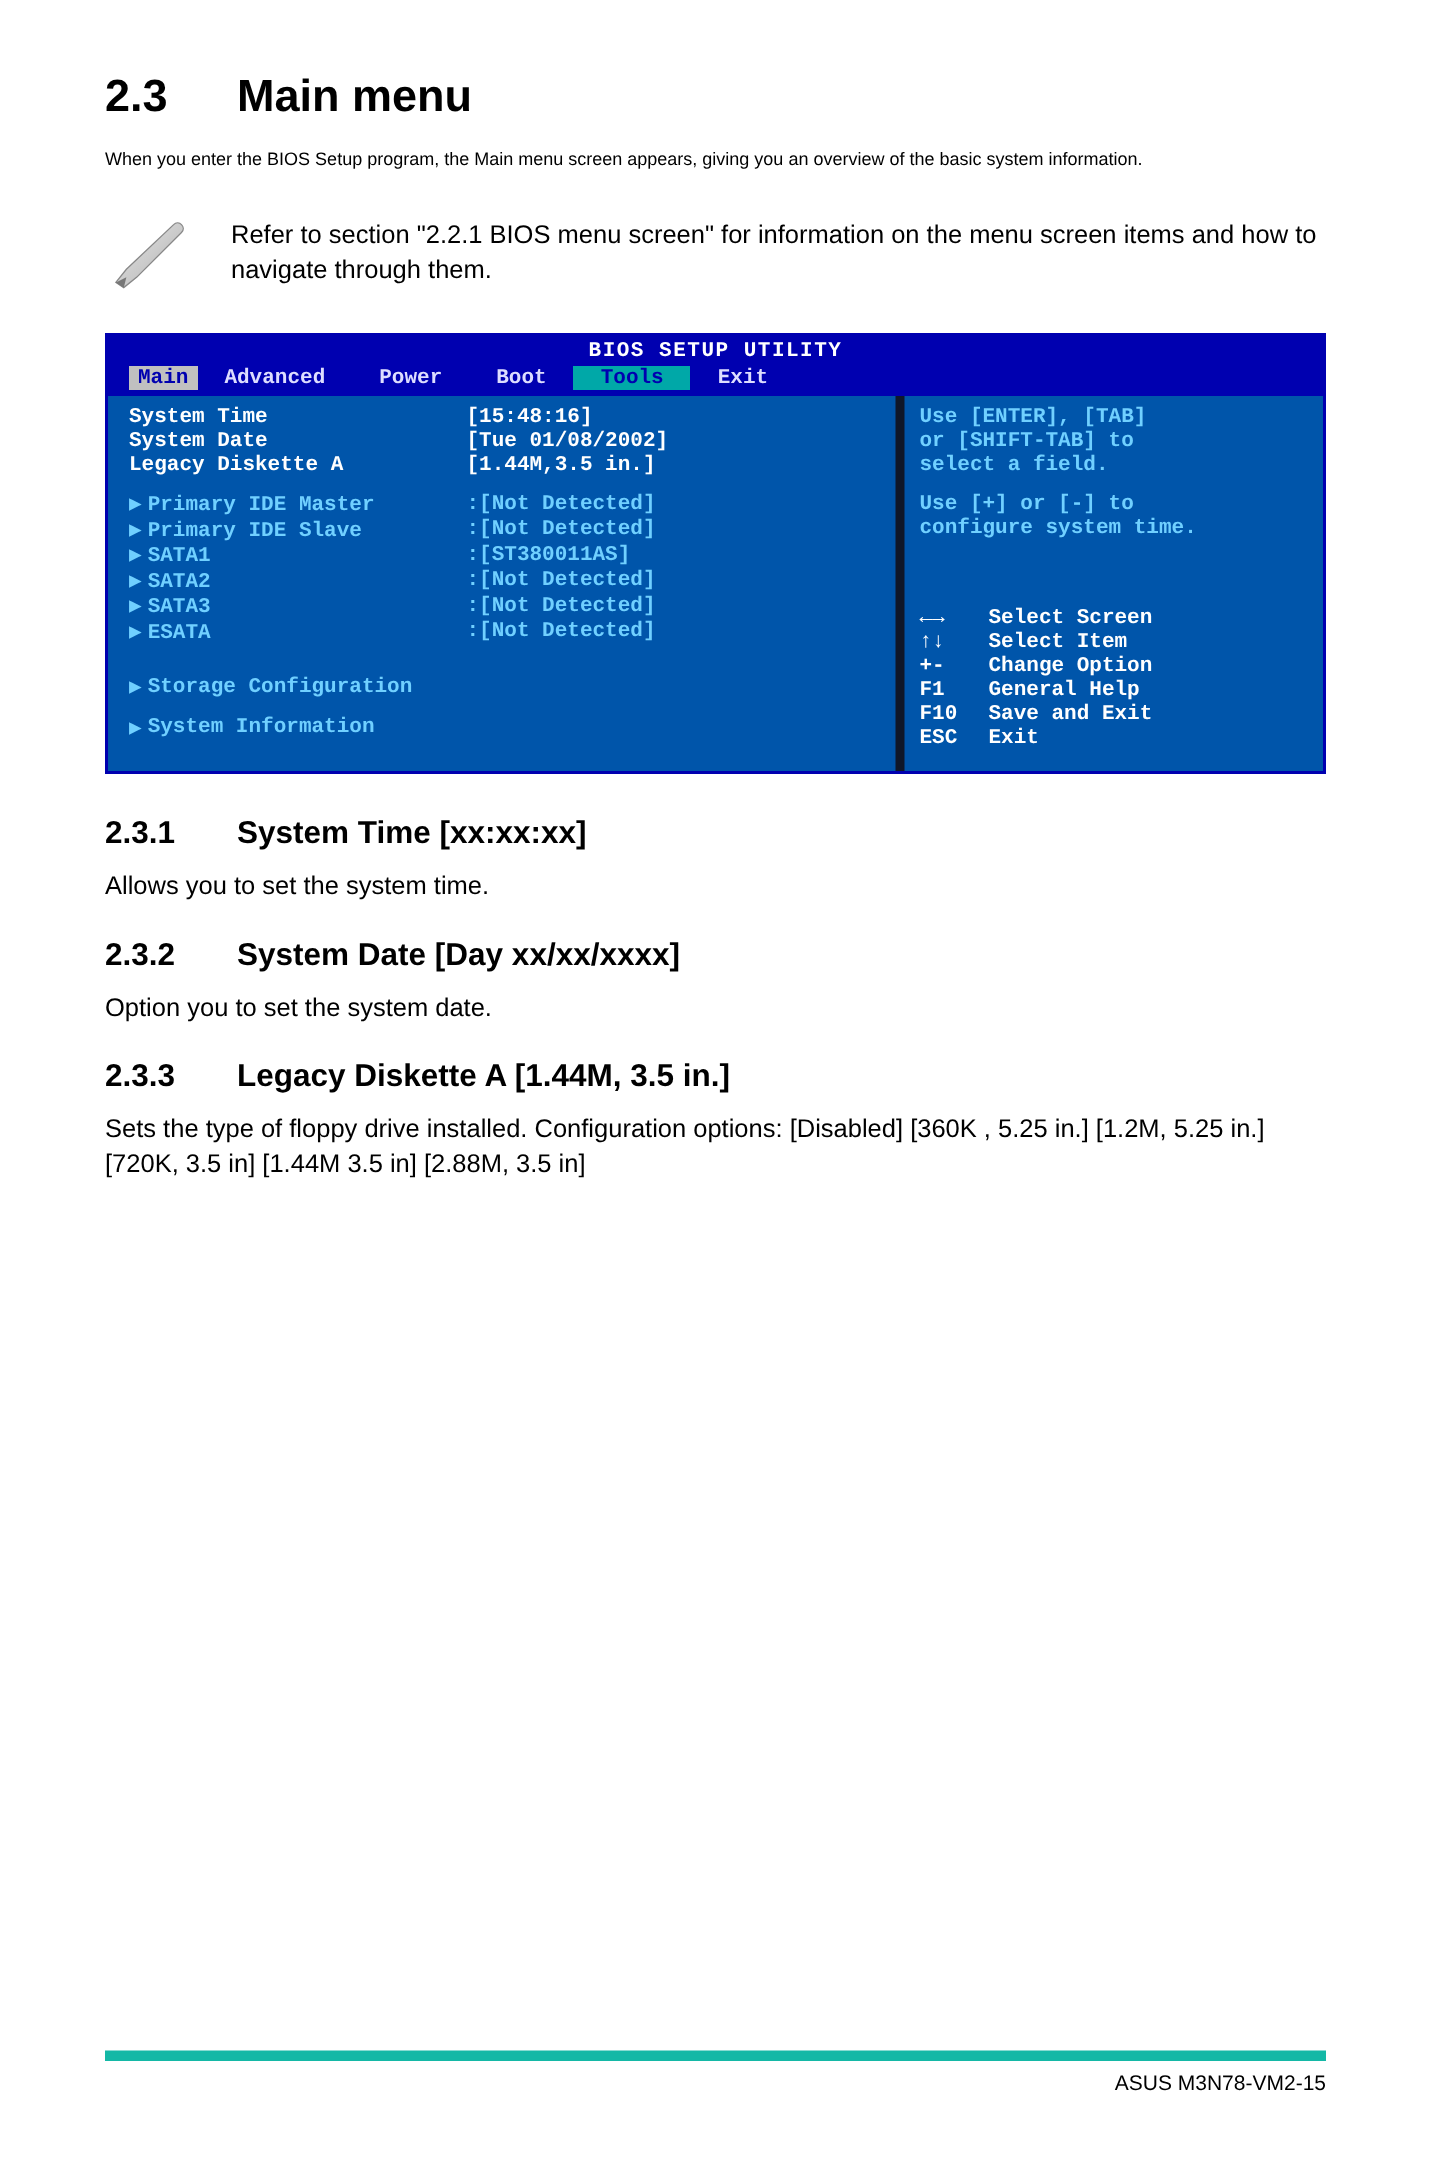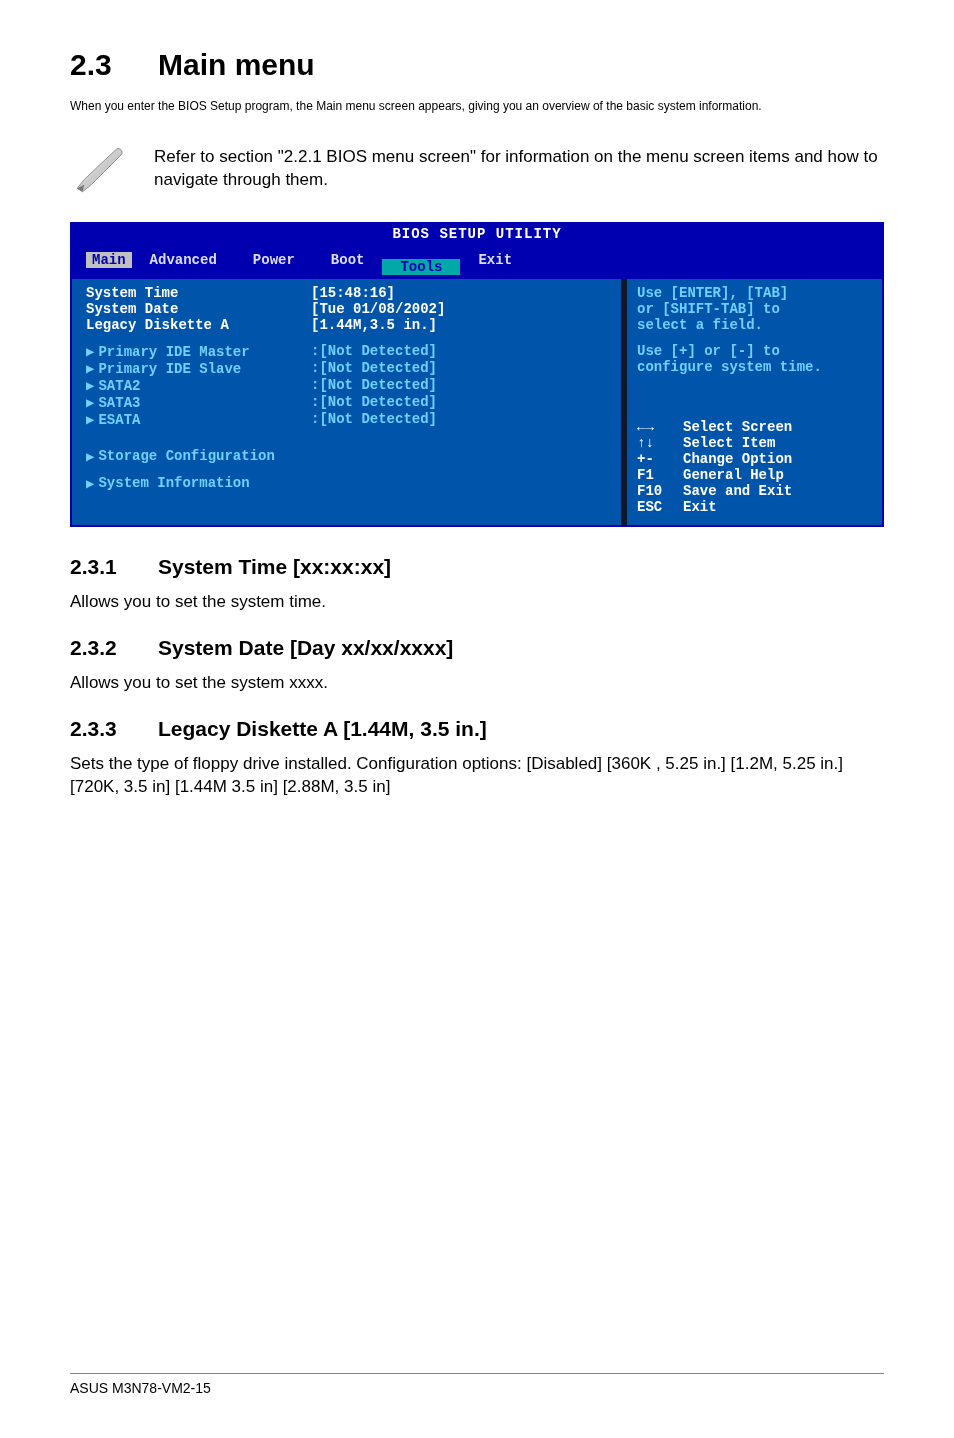--- a/index.html
+++ b/index.html
@@ -72,34 +72,33 @@
   }
   .bios-menubar .active {
     background: #c0c0c0;
     color: #0000b0;
     padding: 0 6px;
   }
   .bios-menubar .tools-hl {
     background: #00a8a8;
     color: #0000b0;
     padding: 0 18px;
-    margin-top: 15px;
   }
   .bios-body {
     display:flex;
     background: #0055aa;
   }
   .bios-main {
     flex: 1;
     border-right: 6px solid #0f172a;
     padding: 6px 14px 20px 14px;
     color: #70d0ff;
   }
   .bios-help {
-    width: 255px;
+    width: 279px;
     padding: 6px 24px 10px 10px;
     color: #70d0ff;
   }
   .bios-row { display:flex; white-space: pre; }
   .bios-label { flex: 0 0 225px; }
   .bios-sel-row .bios-label, .bios-sel-row .bios-val { color: #ffffff; }
   .tri { color: #70d0ff; margin-right: 4px; }
   .bios-section-gap { height: 10px; }
   .help-legend { margin-top: 44px; color:#fff; }
   .help-legend .row { white-space: pre; }
@@ -124,25 +123,25 @@
     line-height: 1.35;
     margin-bottom: 22px;
   }
 
   
   .page-footer {
     position: absolute;
     bottom: 42px;
     left: 70px;
     right: 70px;
-    border-top: 1px solid #14b8a6;
+    border-top: 7px solid #14b8a6;
     padding-top: 6px;
     font-size: 14px;
     display:flex;
-    justify-content: flex-start;
+    justify-content: flex-end;
   }
 </style>
 </head>
 <body>
 
 <h1 class="main-heading">
   <span class="num">2.3</span><span>Main menu</span>
 </h1>
 
 <p class="body-text">When you enter the BIOS Setup program, the Main menu screen appears, giving you an overview of the basic system information.</p>
@@ -183,20 +182,21 @@
         <span class="bios-label">System Date</span>
         <span class="bios-val">[Tue 01/08/2002]</span>
       </div>
       <div class="bios-row bios-sel-row">
         <span class="bios-label">Legacy Diskette A</span>
         <span class="bios-val">[1.44M,3.5 in.]</span>
       </div>
       <div class="bios-section-gap"></div>
       <div class="bios-row"><span class="bios-label"><span class="tri">▶</span><span>Primary IDE Master</span></span><span>:[Not Detected]</span></div>
       <div class="bios-row"><span class="bios-label"><span class="tri">▶</span><span>Primary IDE Slave</span></span><span>:[Not Detected]</span></div>
+      <div class="bios-row"><span class="bios-label"><span class="tri">▶</span><span>SATA1</span></span><span>:[ST380011AS]</span></div>
       <div class="bios-row"><span class="bios-label"><span class="tri">▶</span><span>SATA2</span></span><span>:[Not Detected]</span></div>
       <div class="bios-row"><span class="bios-label"><span class="tri">▶</span><span>SATA3</span></span><span>:[Not Detected]</span></div>
       <div class="bios-row"><span class="bios-label"><span class="tri">▶</span><span>ESATA</span></span><span>:[Not Detected]</span></div>
       <div class="bios-section-gap"></div>
       <div class="bios-section-gap"></div>
       <div class="bios-row"><span class="tri">▶</span><span>Storage Configuration</span></div>
       <div class="bios-section-gap"></div>
       <div class="bios-row"><span class="tri">▶</span><span>System Information</span></div>
     </div>
     <div class="bios-help">
@@ -219,21 +219,21 @@
 </div>
 
 <h2 class="sub-heading">
   <span class="num">2.3.1</span><span>System Time [xx:xx:xx]</span>
 </h2>
 <p class="sub-body">Allows you to set the system time.</p>
 
 <h2 class="sub-heading">
   <span class="num">2.3.2</span><span>System Date [Day xx/xx/xxxx]</span>
 </h2>
-<p class="sub-body">Allows you to set the system xxxx.</p>
+<p class="sub-body">Option you to set the system date.</p>
 
 <h2 class="sub-heading">
   <span class="num">2.3.3</span><span>Legacy Diskette A [1.44M, 3.5 in.]</span>
 </h2>
 <p class="sub-body">Sets the type of floppy drive installed. Configuration options: [Disabled] [360K , 5.25 in.] [1.2M, 5.25 in.] [720K, 3.5 in] [1.44M 3.5 in] [2.88M, 3.5 in]</p>
 
 <div class="page-footer">
   <span>ASUS M3N78-VM</span>
   <span>2-15</span>
 </div>

